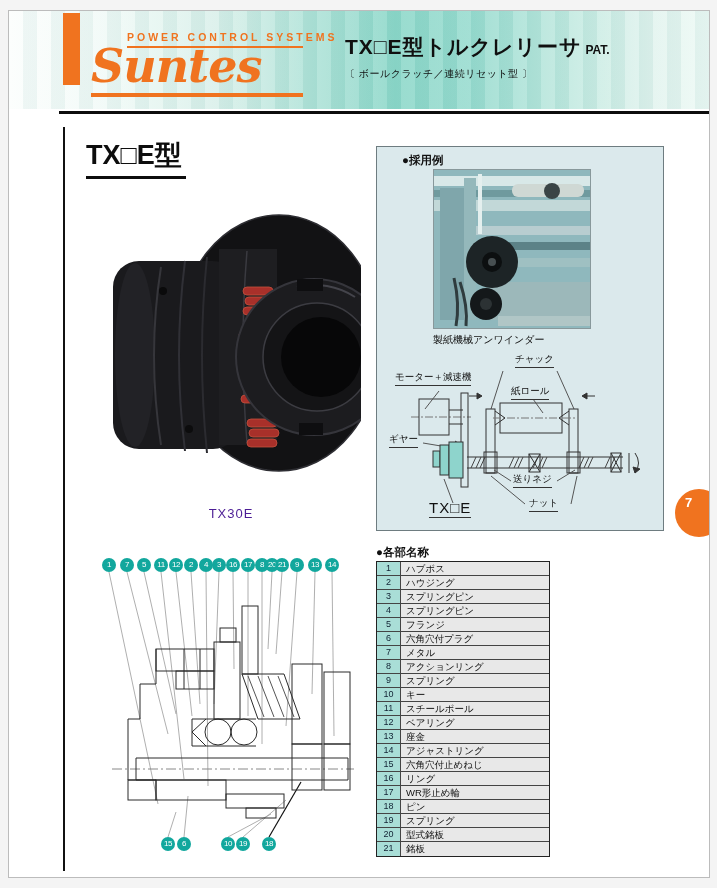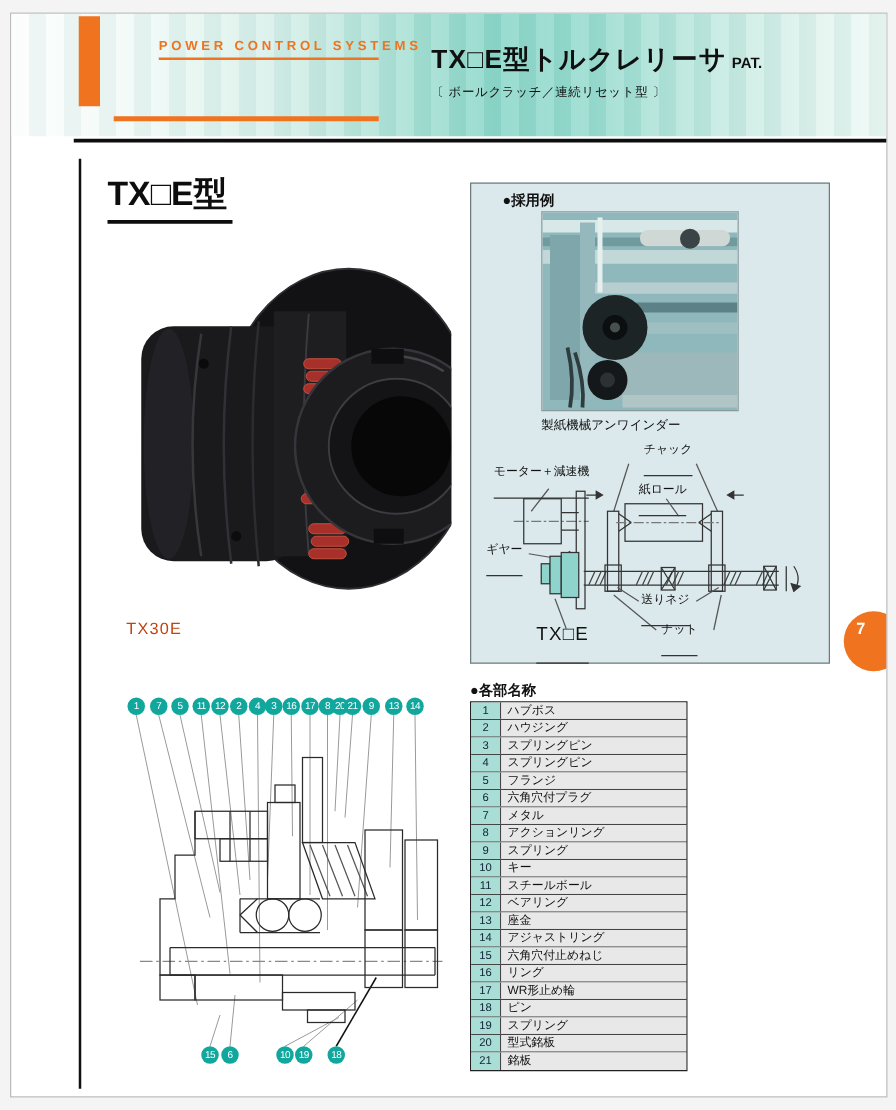--- a/index.html
+++ b/index.html
@@ -20,30 +20,30 @@
   .header-title-block { position:absolute; left:308px; top:22px; width:360px;margin-left:28px; }
   .page-title { font-size:21px; color:#101010; font-weight:600; letter-spacing:1px; }
   .pat-label { font-size:12px; font-weight:600; color:#101010; margin-left:4px; }
   .page-subtitle { font-size:10px; color:#101010; margin-top:6px; letter-spacing:0.5px; }
   .header-rule { position:absolute; left:50px; top:100px; width:652px; height:3px; background:#0d0d0d; }
   .left-rule { position:absolute; left:54px; top:116px; width:2px; height:744px; background:#111; }
 
   
   .model-heading { position:absolute; left:77px; top:126px; font-size:27px; font-weight:bold; color:#0d0d0d; border-bottom:3px solid #0d0d0d; padding:0 4px 3px 0; }
   .product-photo { position:absolute; left:92px; top:180px; width:260px; height:336px; }
-  .product-caption { position:absolute; left:0; top:304px; width:260px; text-align:left; font-size:13px; color:#c2410c; letter-spacing:1px; }
+  .product-caption { position:absolute; left:0; top:315px; width:260px; text-align:center; font-size:13px; color:#4c1d95; letter-spacing:1px; }
 
   
   .example-panel { position:absolute; left:367px; top:135px; width:288px; height:385px; background:#dbe9ec; border:1px solid #6e7c80; }
   .panel-heading { font-size:11.5px; font-weight:600; color:#111; }
   .example-heading { position:absolute; left:25px; top:6px; }
   .example-photo { position:absolute; left:56px; top:22px; width:158px; height:160px; border:1px solid #88989b; }
   .example-photo-caption { position:absolute; left:56px; top:186px; font-size:10px; color:#111; }
   .example-diagram { position:absolute; left:6px; top:202px; width:274px; height:178px; }
-  .dg-label { position:absolute; font-size:9.5px; color:#111; border-bottom:1px solid #333; padding-bottom:14px; white-space:nowrap; }
+  .dg-label { position:absolute; font-size:9.5px; color:#111; border-bottom:1px solid #333; padding-bottom:1px; white-space:nowrap; }
   .dg-label-model { font-size:15px; letter-spacing:1px; }
 
   
   .parts-heading { position:absolute; left:367px; top:534px; }
   .parts-table { position:absolute; left:367px; top:550px; width:174px; border:1.5px solid #222; background:#fff; }
   .p-row { display:flex; height:14px; border-bottom:1px solid #444; }
   .p-row:last-child { border-bottom:none; }
   .p-no { width:24px; background:#a9ded7; border-right:1px solid #444; font-size:9px; line-height:13px; text-align:center; color:#123; }
   .p-name { flex:1; background:#e8e8e8; font-size:9.5px; line-height:13px; padding-left:5px; color:#111; white-space:nowrap; overflow:hidden; }
 
@@ -57,20 +57,21 @@
 </style>
 </head>
 <body>
 
 <div class="page">
 
   <div class="header">
     <div class="accent-bar"></div>
     <div class="brand-small">POWER CONTROL SYSTEMS</div>
     <div class="brand-small-rule"></div>
+    <div class="brand-logo">Suntes</div>
     <div class="brand-underline"></div>
     <div class="header-title-block">
       <span class="page-title">TX□E型トルクレリーサ</span><span class="pat-label">PAT.</span>
       <div class="page-subtitle">〔 ボールクラッチ／連続リセット型 〕</div>
     </div>
   </div>
   <div class="header-rule"></div>
   <div class="left-rule"></div>
 
   <div class="model-heading">TX□E型</div>

